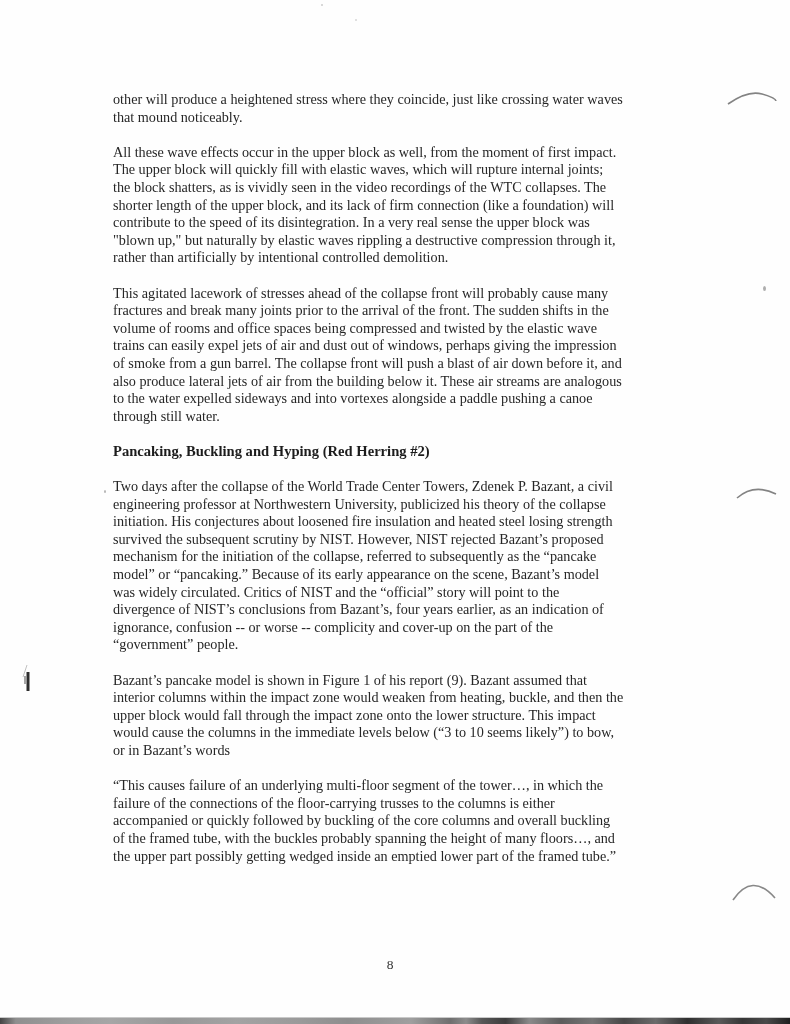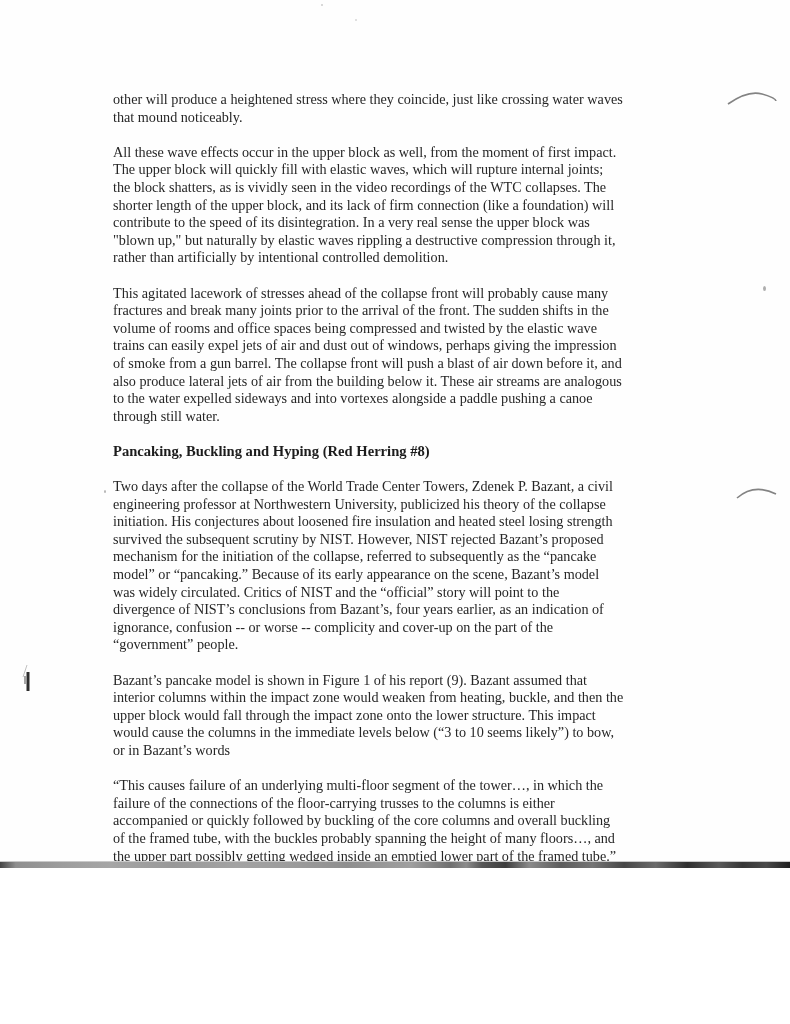--- a/index.html
+++ b/index.html
@@ -1,19 +1,19 @@
 <!DOCTYPE html>
 <html><head>
 <meta charset="utf-8">
 <style>
   html, body { margin: 0; padding: 0; background: #ffffff; }
   .page {
     position: relative;
     width: 790px;
-    height: 868px;
+    height: 1024px;
     background: #fefefe;
     overflow: hidden;
     font-family: "Liberation Serif", "DejaVu Serif", serif;
   }
   .text-block {
     position: absolute;
     left: 113px;
     top: 91px;
     width: 612px;
     color: #262626;
@@ -81,21 +81,21 @@
 "blown up," but naturally by elastic waves rippling a destructive compression through it,
 rather than artificially by intentional controlled demolition.</p>
     <p class="para">This agitated lacework of stresses ahead of the collapse front will probably cause many
 fractures and break many joints prior to the arrival of the front. The sudden shifts in the
 volume of rooms and office spaces being compressed and twisted by the elastic wave
 trains can easily expel jets of air and dust out of windows, perhaps giving the impression
 of smoke from a gun barrel. The collapse front will push a blast of air down before it, and
 also produce lateral jets of air from the building below it. These air streams are analogous
 to the water expelled sideways and into vortexes alongside a paddle pushing a canoe
 through still water.</p>
-    <h2 class="heading">Pancaking, Buckling and Hyping (Red Herring #8)</h2>
+    <h2 class="heading">Pancaking, Buckling and Hyping (Red Herring #2)</h2>
     <p class="para">Two days after the collapse of the World Trade Center Towers, Zdenek P. Bazant, a civil
 engineering professor at Northwestern University, publicized his theory of the collapse
 initiation. His conjectures about loosened fire insulation and heated steel losing strength
 survived the subsequent scrutiny by NIST. However, NIST rejected Bazant’s proposed
 mechanism for the initiation of the collapse, referred to subsequently as the “pancake
 model” or “pancaking.” Because of its early appearance on the scene, Bazant’s model
 was widely circulated. Critics of NIST and the “official” story will point to the
 divergence of NIST’s conclusions from Bazant’s, four years earlier, as an indication of
 ignorance, confusion -- or worse -- complicity and cover-up on the part of the
 “government” people.</p>

